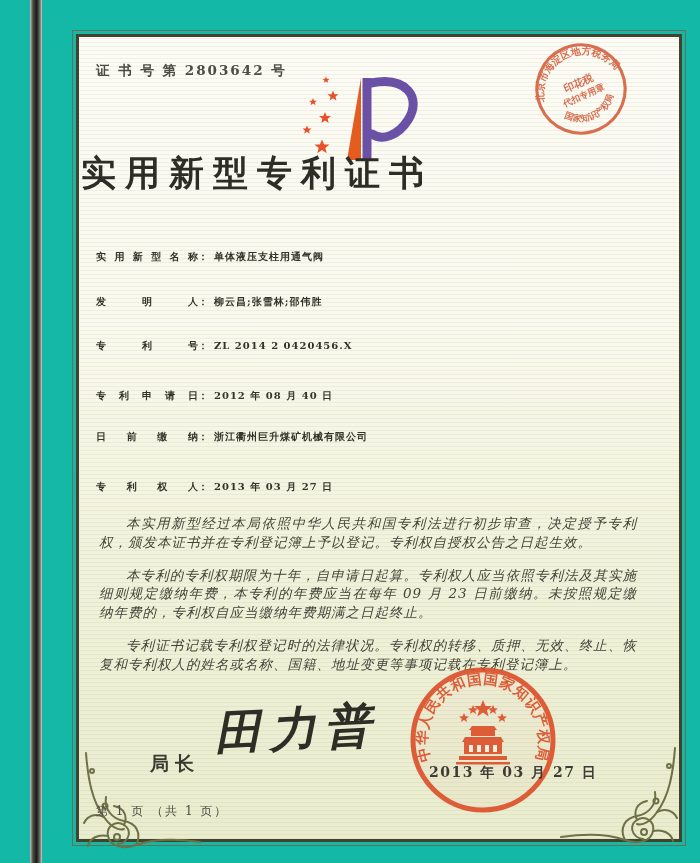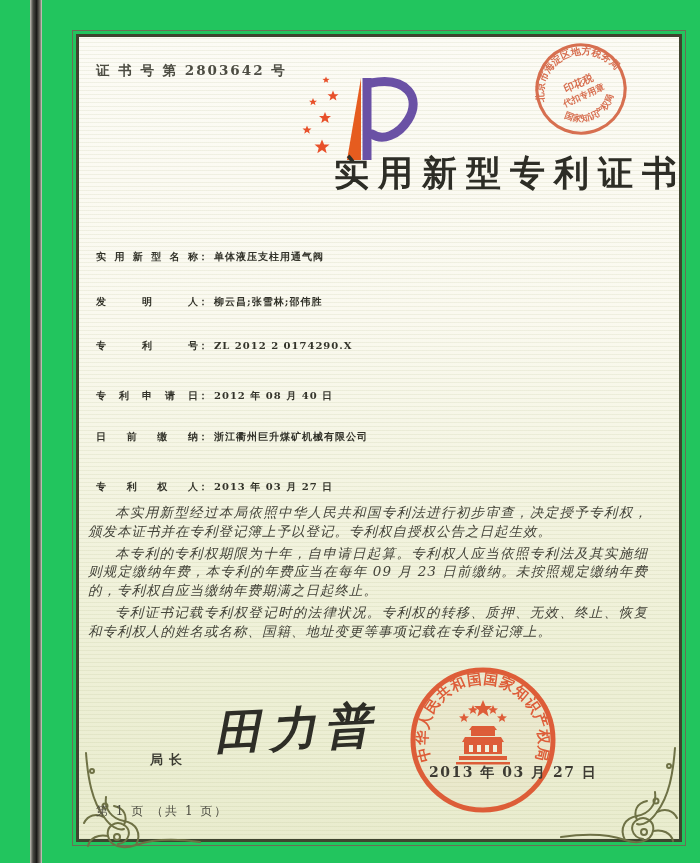--- a/index.html
+++ b/index.html
@@ -1,42 +1,42 @@
 <!DOCTYPE html>
 <html><head>
 <meta charset="utf-8">
 <style>
   html,body{margin:0;padding:0;background:#e9e8e3;}
-  .page{position:relative;width:700px;height:863px;background:#22c55e;overflow:hidden;
+  .page{position:relative;width:700px;height:863px;background:#14b8a6;overflow:hidden;
         font-family:"DejaVu Serif","Liberation Serif",serif;color:#33332b;}
   
   .scan-strip{position:absolute;left:30px;top:0;width:12px;height:100%;
         background:linear-gradient(90deg,#c4c2b8 0%,#4a4a44 25%,#191916 55%,#77756b 85%,#d8d6cc 100%);}
   
   .frame{position:absolute;left:72px;top:30px;width:614px;height:816px;
          border:1px solid #6b6e55;padding:3px;box-sizing:border-box;}
   .frame-inner{width:100%;height:100%;box-sizing:border-box;border:3px solid #3f442f;
          background:
            repeating-linear-gradient(0deg, rgba(160,170,115,.13) 0px, rgba(160,170,115,.13) 1px, transparent 1px, transparent 4px),
            linear-gradient(180deg,#fcfbf5 0%,#faf9ef 35%,#f1f2dc 65%,#e9ecce 100%);}
   .cert-no{position:absolute;left:96px;top:62px;font-size:13.5px;letter-spacing:2px;color:#4c4c42;font-weight:bold;}
   .logo{position:absolute;left:295px;top:72px;width:136px;height:94px;}
-  .title{position:absolute;left:72px;top:150px;width:614px;text-align:right;
+  .title{position:absolute;left:72px;top:150px;width:614px;text-align:left;
          font-size:35px;font-weight:bold;letter-spacing:9px;padding-left:9px;box-sizing:border-box;color:#2d2d26;}
   .fields{position:absolute;left:96px;top:244px;width:500px;height:260px;}
   .field{position:absolute;left:0;white-space:nowrap;font-size:10px;font-weight:bold;color:#33332a;}
   .field.r1{top:6px}.field.r2{top:51px}.field.r3{top:95px}
   .field.r4{top:145px}.field.r5{top:186px}.field.r6{top:236px}
   .f-label{display:inline-block;width:102px;text-align:justify;text-align-last:justify;-moz-text-align-last:justify;}
   .f-colon{display:inline-block;width:16px;}
   .f-value{letter-spacing:1px;}
   .body-text{position:absolute;left:85px;top:500px;width:566px;font-size:13.5px;line-height:18.8px;
          letter-spacing:1px;color:#44443a;font-style:italic;text-align:justify;}
-  .body-text p{margin:3px;text-indent:2em;}
-  .director{position:absolute;left:150px;top:751px;font-size:13px;font-weight:bold;letter-spacing:6px;color:#3a3a31;}
+  .body-text p{margin:14px;text-indent:2em;}
+  .director{position:absolute;left:150px;top:751px;font-size:19px;font-weight:bold;letter-spacing:6px;color:#3a3a31;}
   .signature{position:absolute;left:214px;top:698px;font-size:47px;font-weight:bold;font-style:italic;
          letter-spacing:8px;color:#2e2e27;transform:rotate(-3deg);}
   .seal{position:absolute;left:406px;top:663px;width:154px;height:154px;opacity:.88;}
   .seal-date{position:absolute;left:429px;top:764px;font-size:14px;font-weight:bold;letter-spacing:1.5px;color:#3d3b33;}
   .footer{position:absolute;left:96px;top:803px;width:480px;text-align:left;
          font-size:12px;letter-spacing:2px;color:#4c4c41;}
   .tax-stamp{position:absolute;left:532px;top:40px;width:98px;height:98px;transform:rotate(-24deg);opacity:.82;}
   .ornament{position:absolute;width:126px;height:98px;}
   .ornament.br{left:559px;top:746px;}
   .ornament.bl{left:76px;top:751px;transform:scaleX(-1);}
@@ -121,21 +121,21 @@
   <div class="title">实用新型专利证书</div>
 
   <div class="fields">
     <div class="field r1">
       <span class="f-label">实用新型名称</span><span class="f-colon">：</span><span class="f-value">单体液压支柱用通气阀</span>
     </div>
     <div class="field r2">
       <span class="f-label">发明人</span><span class="f-colon">：</span><span class="f-value">柳云昌;张雪林;邵伟胜</span>
     </div>
     <div class="field r3">
-      <span class="f-label">专利号</span><span class="f-colon">：</span><span class="f-value">ZL 2012 2 0174290.X</span>
+      <span class="f-label">专利号</span><span class="f-colon">：</span><span class="f-value">ZL 2014 2 0420456.X</span>
     </div>
     <div class="field r4">
       <span class="f-label">专利申请日</span><span class="f-colon">：</span><span class="f-value">2012 年 08 月 40 日</span>
     </div>
     <div class="field r5">
       <span class="f-label">日前缴纳</span><span class="f-colon">：</span><span class="f-value">浙江衢州巨升煤矿机械有限公司</span>
     </div>
     <div class="field r6">
       <span class="f-label">专利权人</span><span class="f-colon">：</span><span class="f-value">2013 年 03 月 27 日</span>
     </div>

